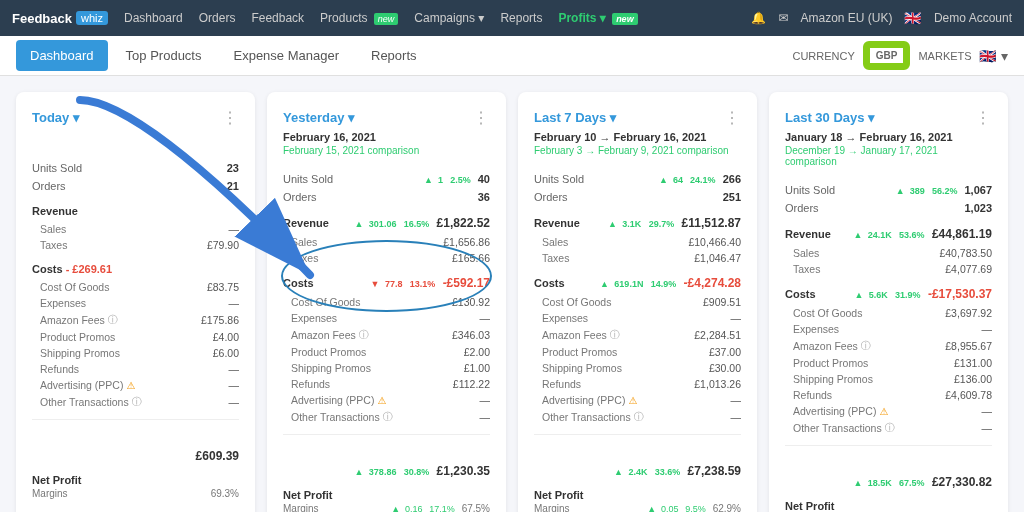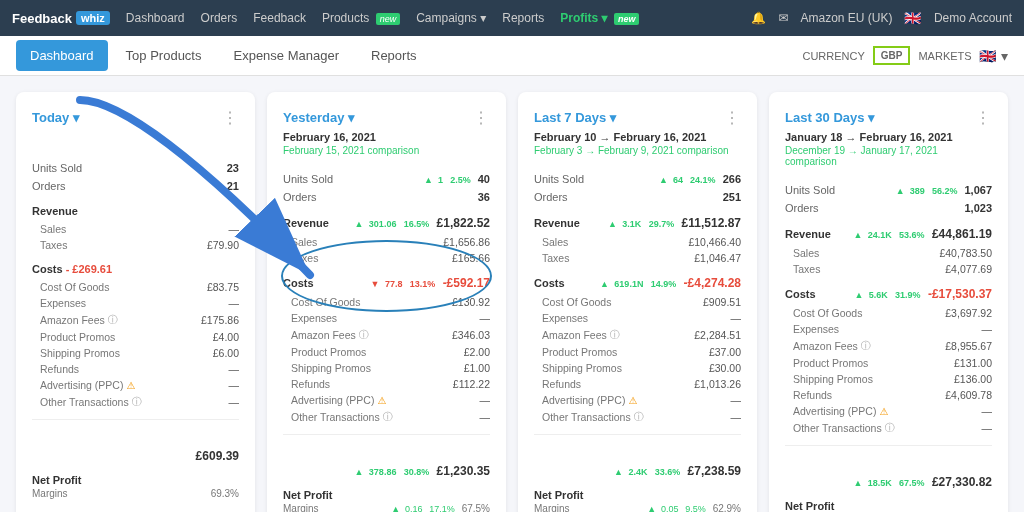--- a/index.html
+++ b/index.html
@@ -2,33 +2,33 @@
 <html><head>
   <meta charset="utf-8">
   <style>
     * { box-sizing: border-box; margin: 0; padding: 0; }
     body { font-family: -apple-system, BlinkMacSystemFont, 'Segoe UI', sans-serif; font-size: 12px; background: #f5f6fa; color: #333; }
 
     
     .top-nav { background: #2c3e50; display: flex; align-items: center; height: 36px; padding: 0 12px; gap: 16px; }
     .logo { display: flex; align-items: center; gap: 4px; }
     .logo-feedback { color: white; font-weight: 600; font-size: 13px; }
-    .logo-whiz { background: #3498db; color: white; font-size: 11px; font-weight: 700; padding: 1px 5px; border-radius: 3px; }
+    .logo-whiz { background: #3498db; color: white; font-size: 11px; font-weight: 400; padding: 1px 5px; border-radius: 3px; }
     .nav-link { color: #ccc; font-size: 12px; text-decoration: none; cursor: pointer; }
     .nav-badge { background: #2ecc71; color: white; font-size: 9px; padding: 1px 4px; border-radius: 2px; margin-left: 3px; font-style: italic; }
     .nav-profits { color: #2ecc71; font-weight: 600; }
     .nav-right { margin-left: auto; display: flex; align-items: center; gap: 12px; color: #ccc; font-size: 12px; }
     .flag { font-size: 14px; }
 
     
     .sub-nav { background: white; display: flex; align-items: center; height: 40px; padding: 0 16px; border-bottom: 1px solid #e0e0e0; gap: 4px; }
     .sub-nav-item { padding: 8px 14px; font-size: 13px; cursor: pointer; color: #555; border-radius: 3px; }
     .sub-nav-item.active { background: #3498db; color: white; border-radius: 4px; }
     .sub-nav-right { margin-left: auto; display: flex; align-items: center; gap: 8px; font-size: 11px; color: #666; }
-    .currency-box { border: 2px solid #84cc16; padding: 2px 6px; border-radius: 0; font-size: 10px; font-weight: 700; }
+    .currency-box { border: 7px solid #84cc16; padding: 2px 6px; border-radius: 6px; font-size: 10px; font-weight: 700; }
 
     
     .main { padding: 16px; display: grid; grid-template-columns: repeat(4, 1fr); gap: 12px; }
 
     
     .card { background: white; border-radius: 8px; padding: 16px; box-shadow: 0 1px 4px rgba(0,0,0,0.08); position: relative; }
     .card-header { display: flex; align-items: center; justify-content: space-between; margin-bottom: 4px; }
     .card-period { color: #3498db; font-weight: 700; font-size: 13px; cursor: pointer; }
     .card-dots { color: #aaa; font-size: 16px; cursor: pointer; letter-spacing: 1px; }
     .card-date-main { font-size: 11px; font-weight: 600; color: #333; margin-bottom: 2px; }

